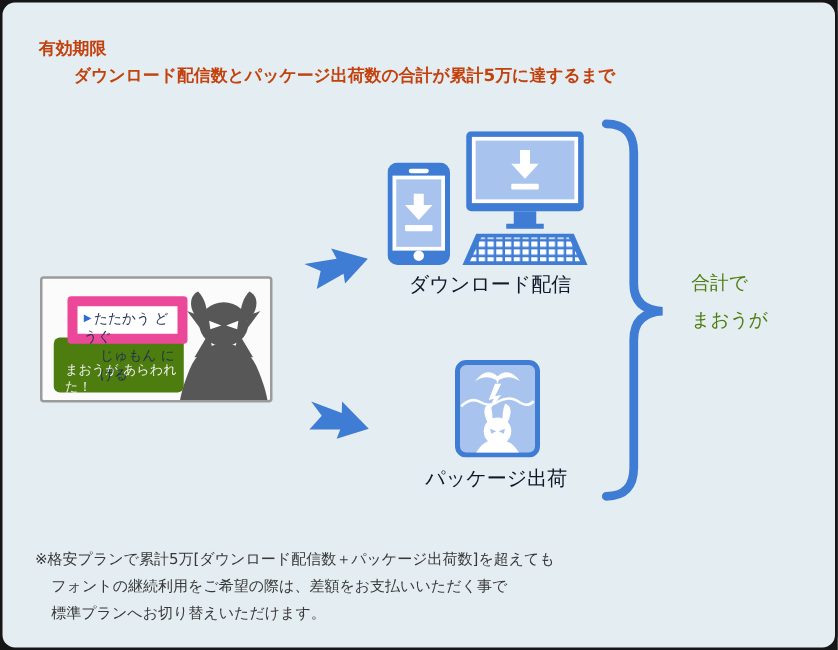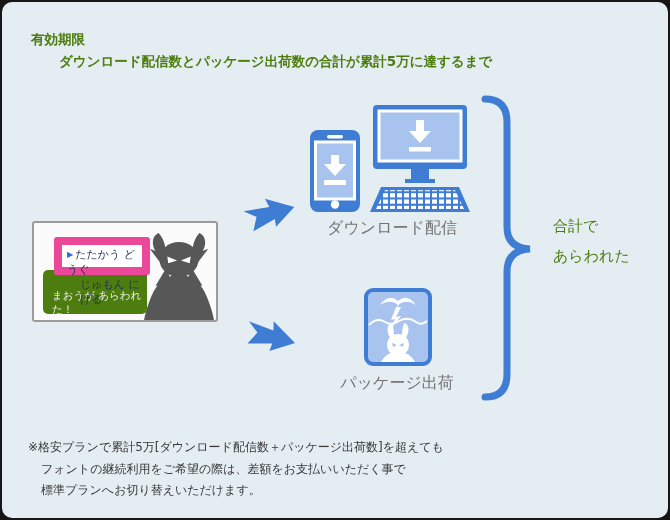--- a/index.html
+++ b/index.html
@@ -3,41 +3,41 @@
 <meta charset="utf-8">
 <style>
   html,body{margin:0;padding:0;background:#161616;width:670px;height:520px;overflow:hidden;}
   .frame{
     position:absolute;left:0;top:0;width:666px;height:516px;
     border:2px solid #161616;border-radius:12px;background:#e4edf2;
     font-family:"DejaVu Sans",sans-serif;
   }
   .abs{position:absolute;}
   
-  .header{left:29px;top:26px;color:#4d7c0f;font-size:13.5px;font-weight:bold;line-height:22px;}
+  .header{left:29px;top:26px;color:#c2410c;font-size:13.5px;font-weight:bold;line-height:22px;}
   .h-line2{padding-left:28px;}
   
   .game-box{left:30px;top:219px;width:186px;height:101px;background:#fbfbfb;
     border:2px solid #9b9b9b;border-radius:3px;box-sizing:border-box;overflow:hidden;}
   .demon{position:absolute;left:106px;top:7px;}
   .msg-box{position:absolute;left:9px;top:47px;width:104px;height:44px;background:#4d7c0f;
     border-radius:5px;color:#efefef;font-size:10.5px;padding:19px 0 0 9px;box-sizing:border-box;}
   .menu-box{position:absolute;left:20px;top:14px;width:96px;height:38px;background:#fff;
     border:8px solid #ec4899;border-radius:3px;box-sizing:border-box;
     font-size:11px;line-height:15px;color:#243352;padding:2px 0 0 5px;}
   .menu-cursor{color:#2f6cd6;font-size:8px;vertical-align:1px;margin-right:2px;}
   .menu-indent{padding-left:13px;}
   
   .arrow1{left:242px;top:194px;transform:rotate(-16deg);}
   .arrow2{left:243px;top:317px;transform:rotate(14deg);}
   
   .phone{left:308px;top:128px;}
   .monitor{left:367px;top:103px;}
   .package{left:362px;top:286px;}
-  .channel-label{font-size:16px;color:#737373;text-align:center;width:156px;}
+  .channel-label{font-size:16px;color:#0f172a;text-align:center;width:156px;}
   .label-dl{left:312px;top:216px;}
   .label-pkg{left:317px;top:371px;}
   
   .brace{left:475px;top:90px;}
   .brace-text{left:551px;top:209px;font-size:15px;line-height:30px;color:#4d7c0f;}
   
   .footnote{left:26px;top:435px;font-size:12px;line-height:21.5px;color:#383838;}
   .fn-indent{padding-left:13px;}
 </style>
 </head>
@@ -129,21 +129,21 @@
   </svg>
 
   <div class="abs channel-label label-pkg">パッケージ出荷</div>
 
   <svg class="abs brace" width="60" height="315" viewBox="0 0 60 315">
     <path fill="none" stroke="#3f7cd4" stroke-width="7" stroke-linecap="round" d="M8,7 Q30,7 30,30 L30,135 Q30,156 53,157 Q30,158 30,180 L30,282 Q30,305 8,305"></path>
   </svg>
 
   <div class="abs brace-text">
     <div>合計で</div>
-    <div>あらわれた</div>
+    <div>まおうが</div>
   </div>
 
   <div class="abs footnote">
     <div>※格安プランで累計5万[ダウンロード配信数＋パッケージ出荷数]を超えても</div>
     <div class="fn-indent">フォントの継続利用をご希望の際は、差額をお支払いいただく事で</div>
     <div class="fn-indent">標準プランへお切り替えいただけます。</div>
   </div>
 
 </div>
 

